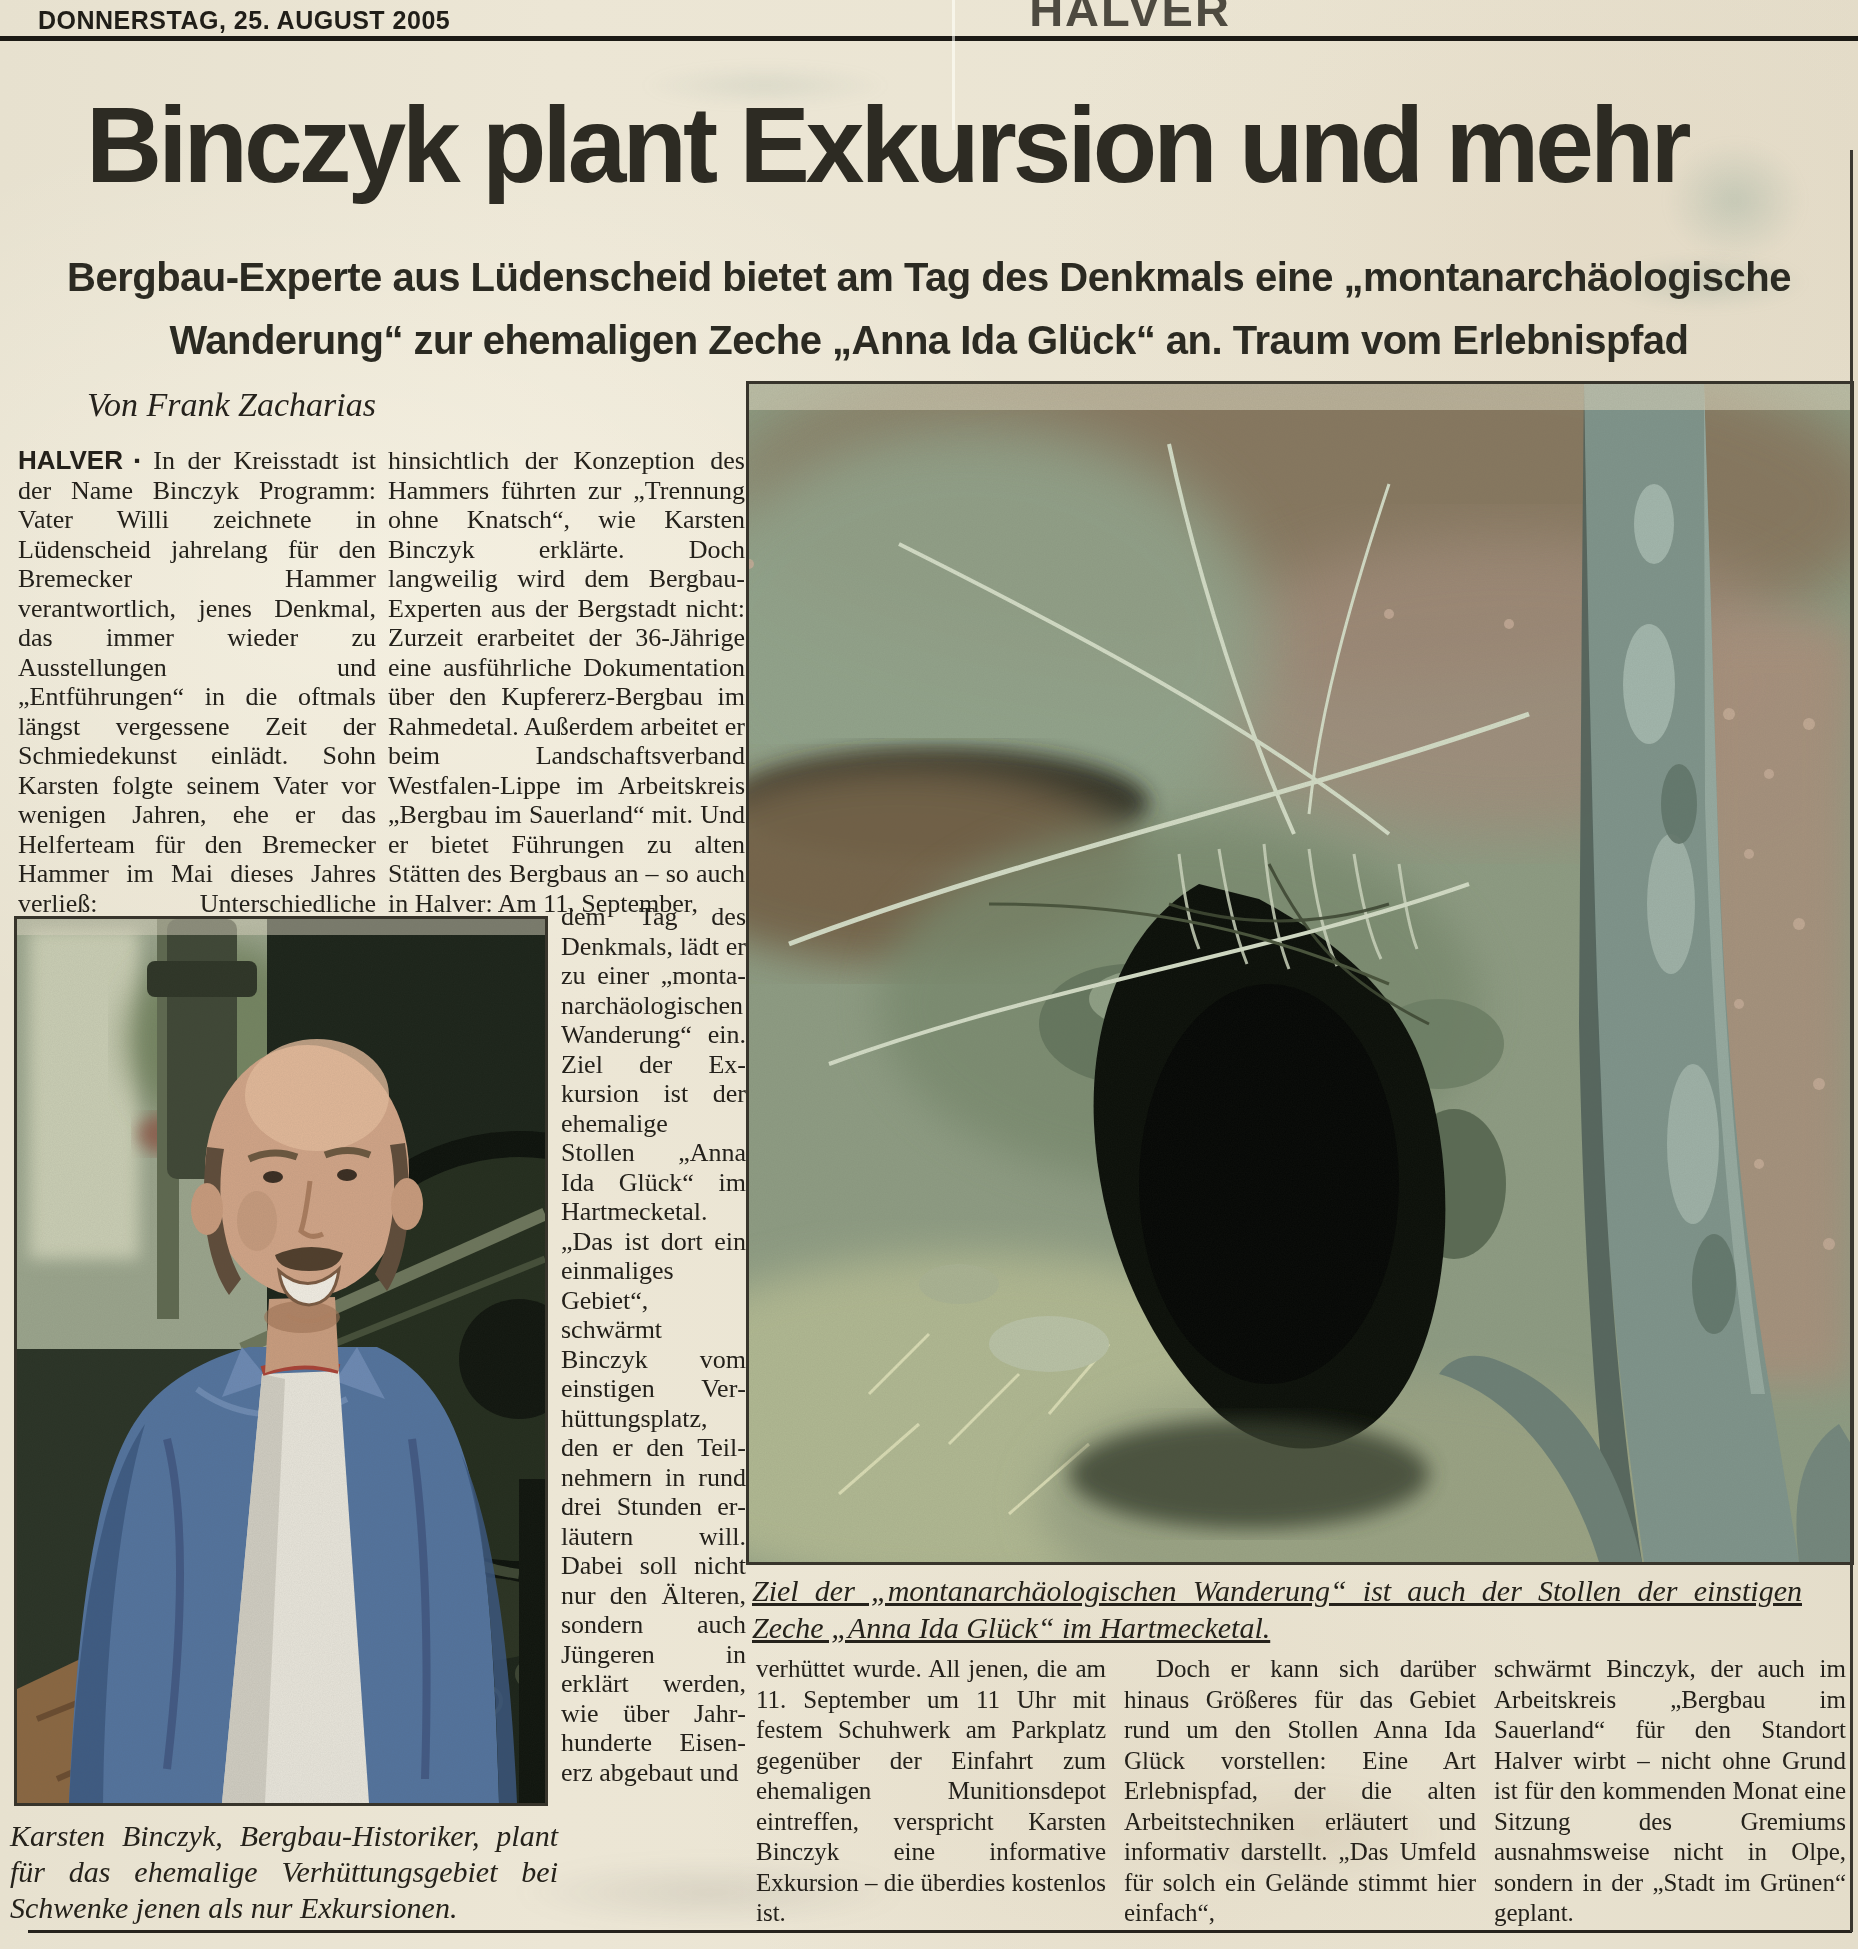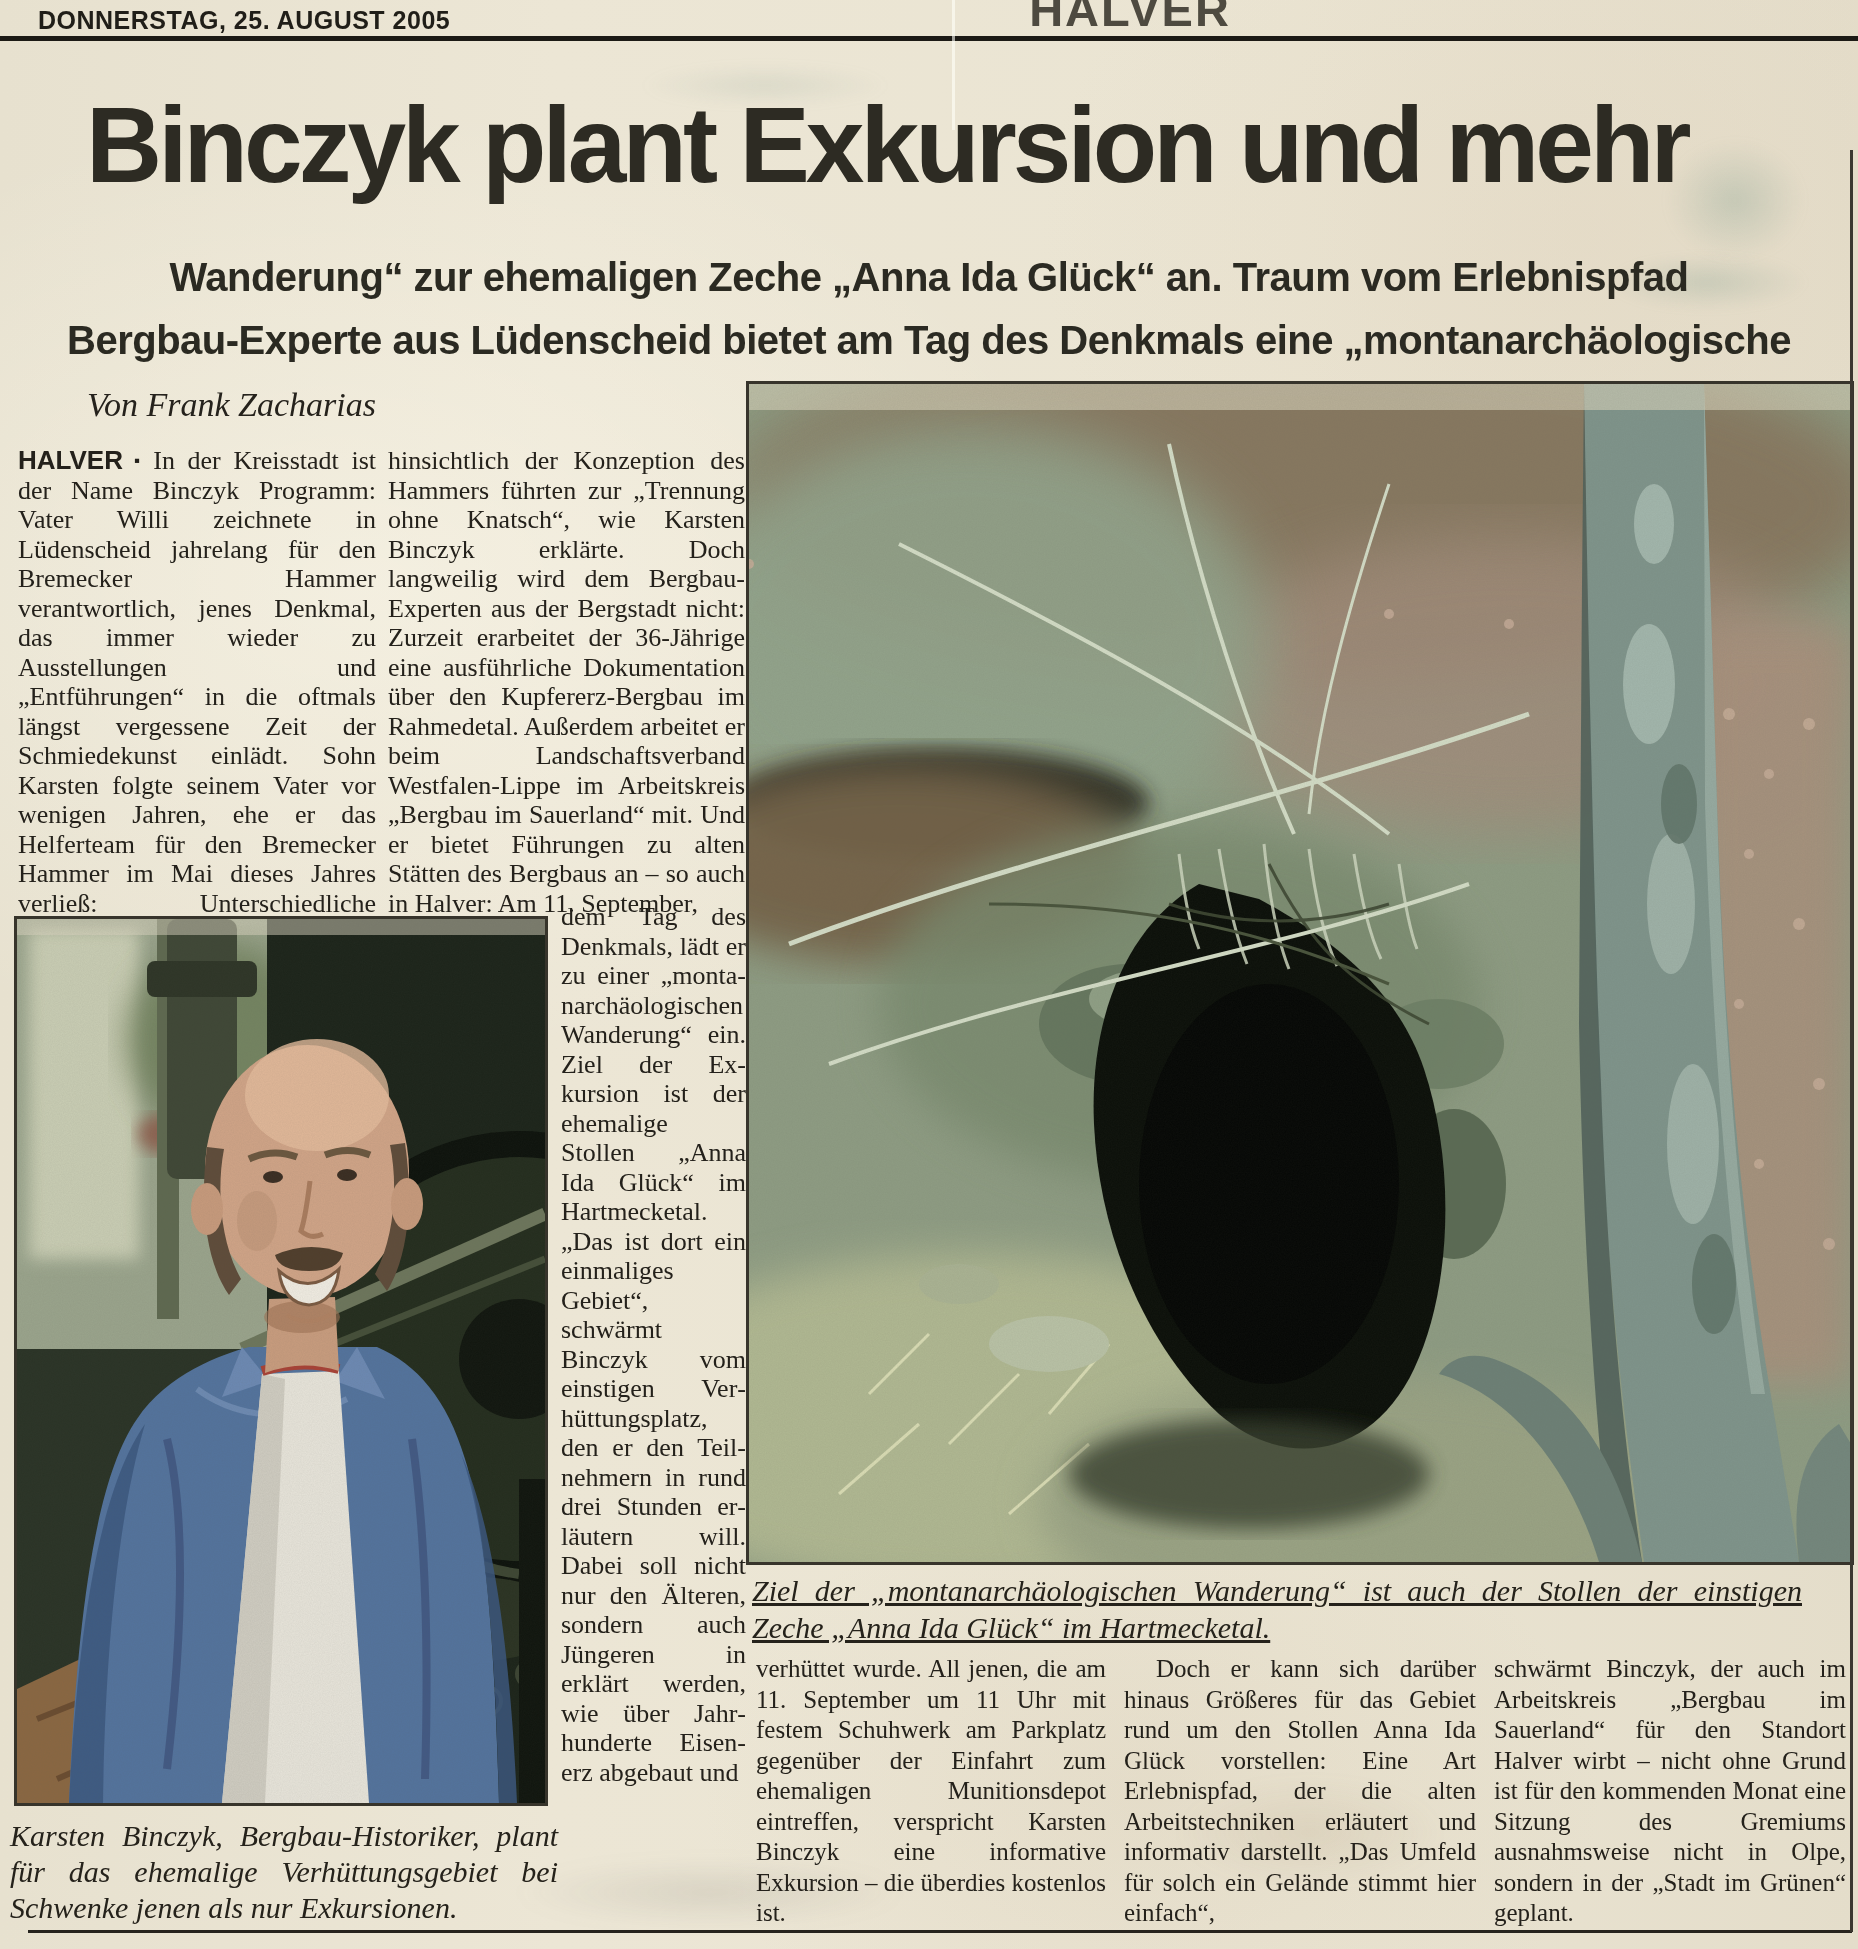--- a/index.html
+++ b/index.html
@@ -59,22 +59,22 @@
   <div class="abs stain" style="left:600px;top:58px;width:330px;height:55px;filter:blur(6px);
        background:radial-gradient(closest-side,rgba(130,155,142,.16),transparent 75%);"></div>
   <div class="abs crease" style="left:952px;top:0;width:3px;height:130px;"></div>
   <div class="abs stain" style="left:1120px;top:1755px;width:380px;height:155px;filter:blur(8px);
        background:radial-gradient(closest-side,rgba(150,126,90,.12),transparent 70%);"></div>
   <div class="abs stain" style="left:430px;top:1845px;width:560px;height:95px;filter:blur(9px);
        background:radial-gradient(closest-side,rgba(95,93,86,.14),transparent 70%);"></div>
 
   <div class="abs headline" style="left:86px;top:92px;width:1745px;">Binczyk plant Exkursion und mehr</div>
   <div class="abs" style="left:40px;top:246px;width:1778px;">
+    <div class="subhead">Bergbau-Experte aus Lüdenscheid bietet am Tag des Denkmals eine „montanarchäologische</div>
     <div class="subhead">Wanderung“ zur ehemaligen Zeche „Anna Ida Glück“ an. Traum vom Erlebnispfad</div>
-    <div class="subhead">Bergbau-Experte aus Lüdenscheid bietet am Tag des Denkmals eine „montanarchäologische</div>
   </div>
 
   <div class="abs byline" style="left:18px;top:386px;width:358px;">Von Frank Zacharias</div>
   <div class="abs bodycol" style="left:18px;top:446px;width:358px;">
     <span class="lead-loc">HALVER</span><span class="lead-bullet">▪</span><span>In der Kreisstadt ist der Name Binczyk Programm: Vater Willi zeichnete in Lüdenscheid jahrelang für den Bremecker Hammer verantwortlich, jenes Denkmal, das immer wieder zu Ausstellungen und „Entführungen“ in die oftmals längst vergessene Zeit der Schmiedekunst einlädt. Sohn Karsten folgte seinem Vater vor wenigen Jahren, ehe er das Helferteam für den Bremecker Hammer im Mai dieses Jahres verließ: Unterschiedliche Sichtweisen</span>
   </div>
 
   <div class="abs bodycol" style="left:388px;top:446px;width:357px;">hinsichtlich der Konzeption des Hammers führten zur „Trennung ohne Knatsch“, wie Karsten Binczyk erklärte. Doch langweilig wird dem Bergbau-Experten aus der Bergstadt nicht: Zurzeit erarbeitet der 36-Jährige eine ausführliche Dokumentation über den Kupfererz-Bergbau im Rahmedetal. Außerdem arbeitet er beim Landschafts­verband Westfalen-Lippe im Arbeitskreis „Bergbau im Sauerland“ mit. Und er bietet Führungen zu alten Stätten des Bergbaus an – so auch in Halver: Am 11. September,</div>
   <div class="abs bodycol" style="left:561px;top:902px;width:185px;">dem Tag des Denkmals, lädt er zu einer „monta­narchäo­logi­schen Wande­rung“ ein. Ziel der Ex­kursion ist der ehemalige Stollen „Anna Ida Glück“ im Hartmecketal. „Das ist dort ein einmaliges Gebiet“, schwärmt Binczyk vom einstigen Ver­hüttungs­platz, den er den Teil­nehmern in rund drei Stunden er­läutern will. Dabei soll nicht nur den Älteren, son­dern auch Jüngeren in erklärt wer­den, wie über Jahr­hunderte Eisen­erz ab­gebaut und</div>
 

